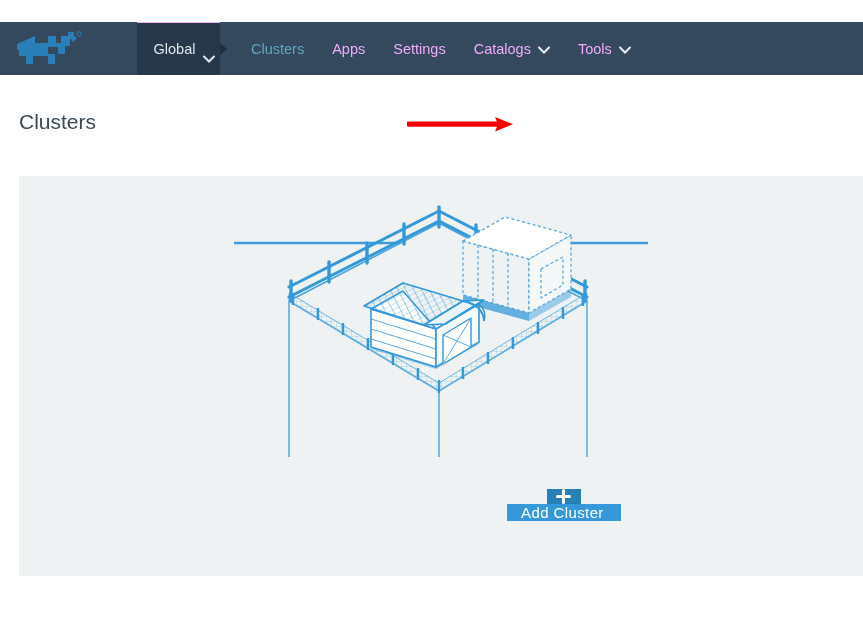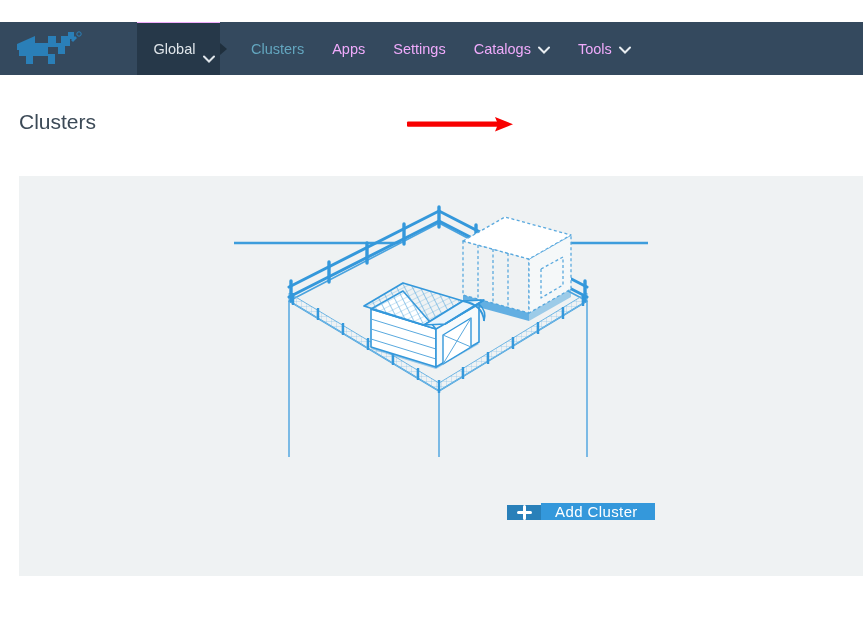--- a/index.html
+++ b/index.html
@@ -98,22 +98,23 @@
     position: absolute; left: 0; top: 10px;
     width: 844px; height: 290px;
     display: flex; align-items: center; justify-content: center;
   }
   .illo { display: block; }
 
   
   .add-btn {
     position: absolute; left: 488px; top: 313px;
     height: 31px;
-    display: flex; align-items: flex-end;
+    display: flex; align-items: center;
     cursor: pointer;
+    flex-direction: column;
   }
   .add-btn .plus-box {
     width: 34px; background: #2980b9;
     display: flex; align-items: center; justify-content: center;
   }
   .add-btn .plus-box svg { display:block; }
   .add-btn .btn-label {
     background: #3498db; color: #ffffff;
     font-size: 15px; letter-spacing: .4px;
     padding: 0 17px 0 14px;

